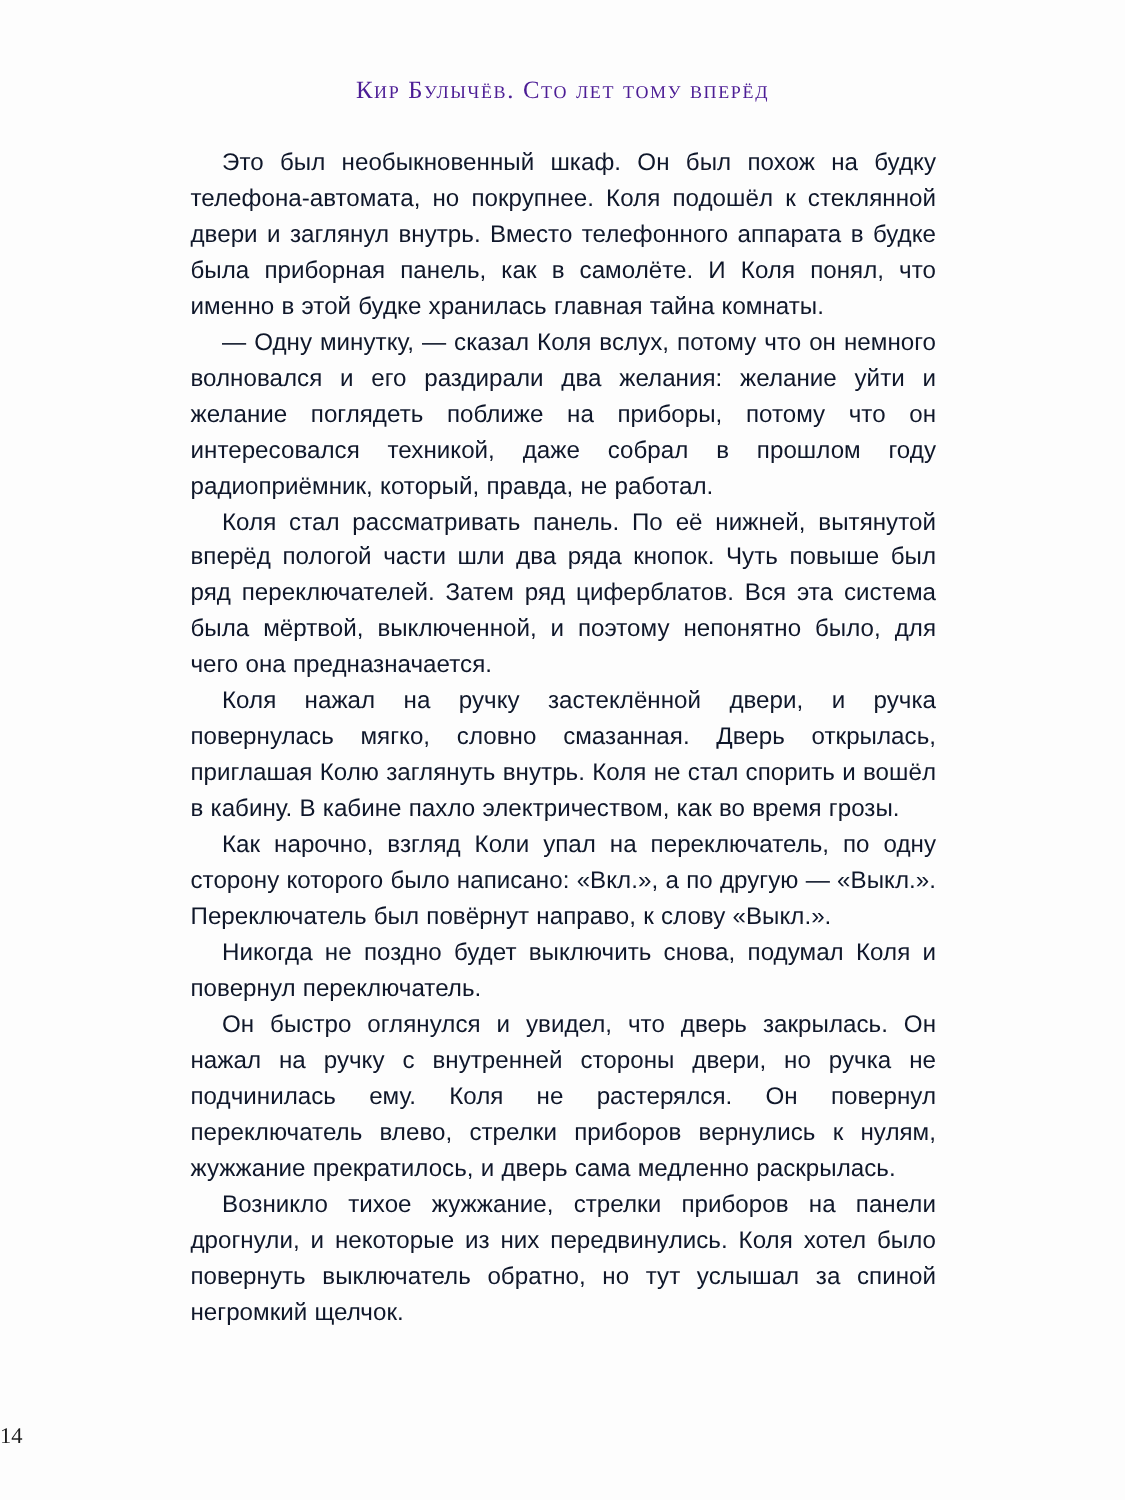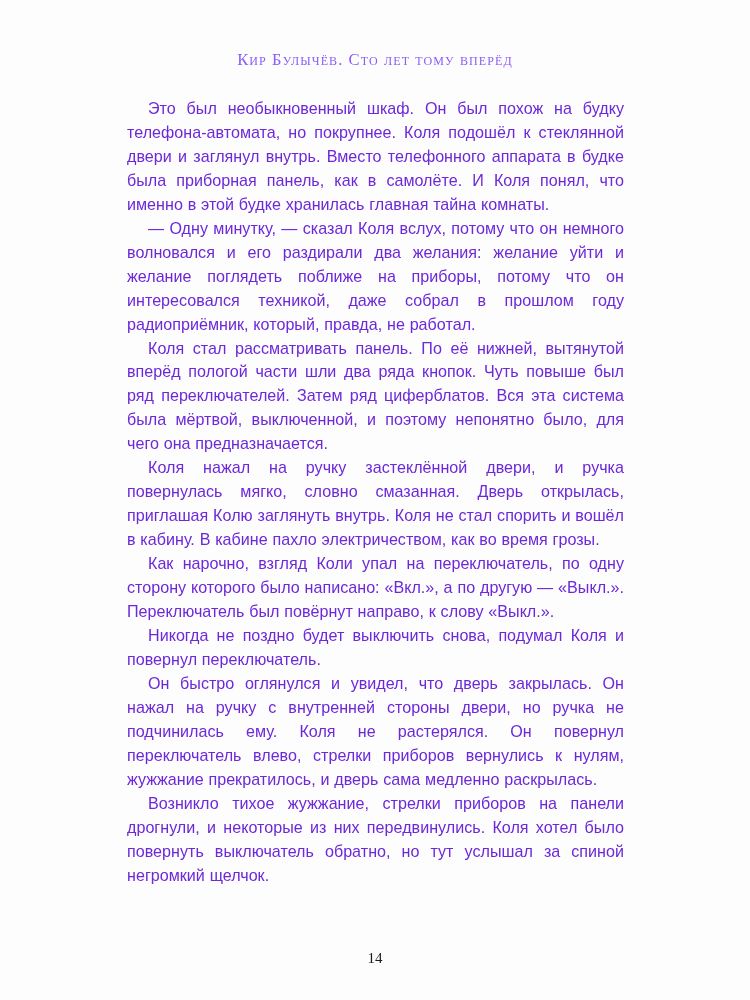--- a/index.html
+++ b/index.html
@@ -23,47 +23,47 @@
   .running-head {
     position: absolute;
     top: 50px;
     left: 0;
     width: 750px;
     text-align: center;
     font-family: "Liberation Serif", serif;
     font-size: 16.5px;
     font-variant: small-caps;
     letter-spacing: 1.1px;
-    color: #8b5cf6;
+    color: #4c1d95;
     white-space: nowrap;
   }
   .text-block {
     position: absolute;
     top: 97px;
     left: 127px;
     width: 497px;
-    color: #6d28d9;
+    color: #0f172a;
   }
   .para {
     margin: 0;
     text-indent: 21px;
     text-align: justify;
     font-size: 16.1px;
     line-height: 23.95px;
     letter-spacing: 0.02px;
     word-spacing: 0.3px;
     -webkit-hyphens: none;
     hyphens: none;
   }
   .folio {
     position: absolute;
     top: 950px;
     left: 0;
     width: 750px;
-    text-align: center;
+    text-align: left;
     font-family: "Liberation Serif", serif;
     font-size: 15px;
     color: #1c1c1c;
   }
 </style>
 </head>
 <body>
 
 <div class="page">
 

